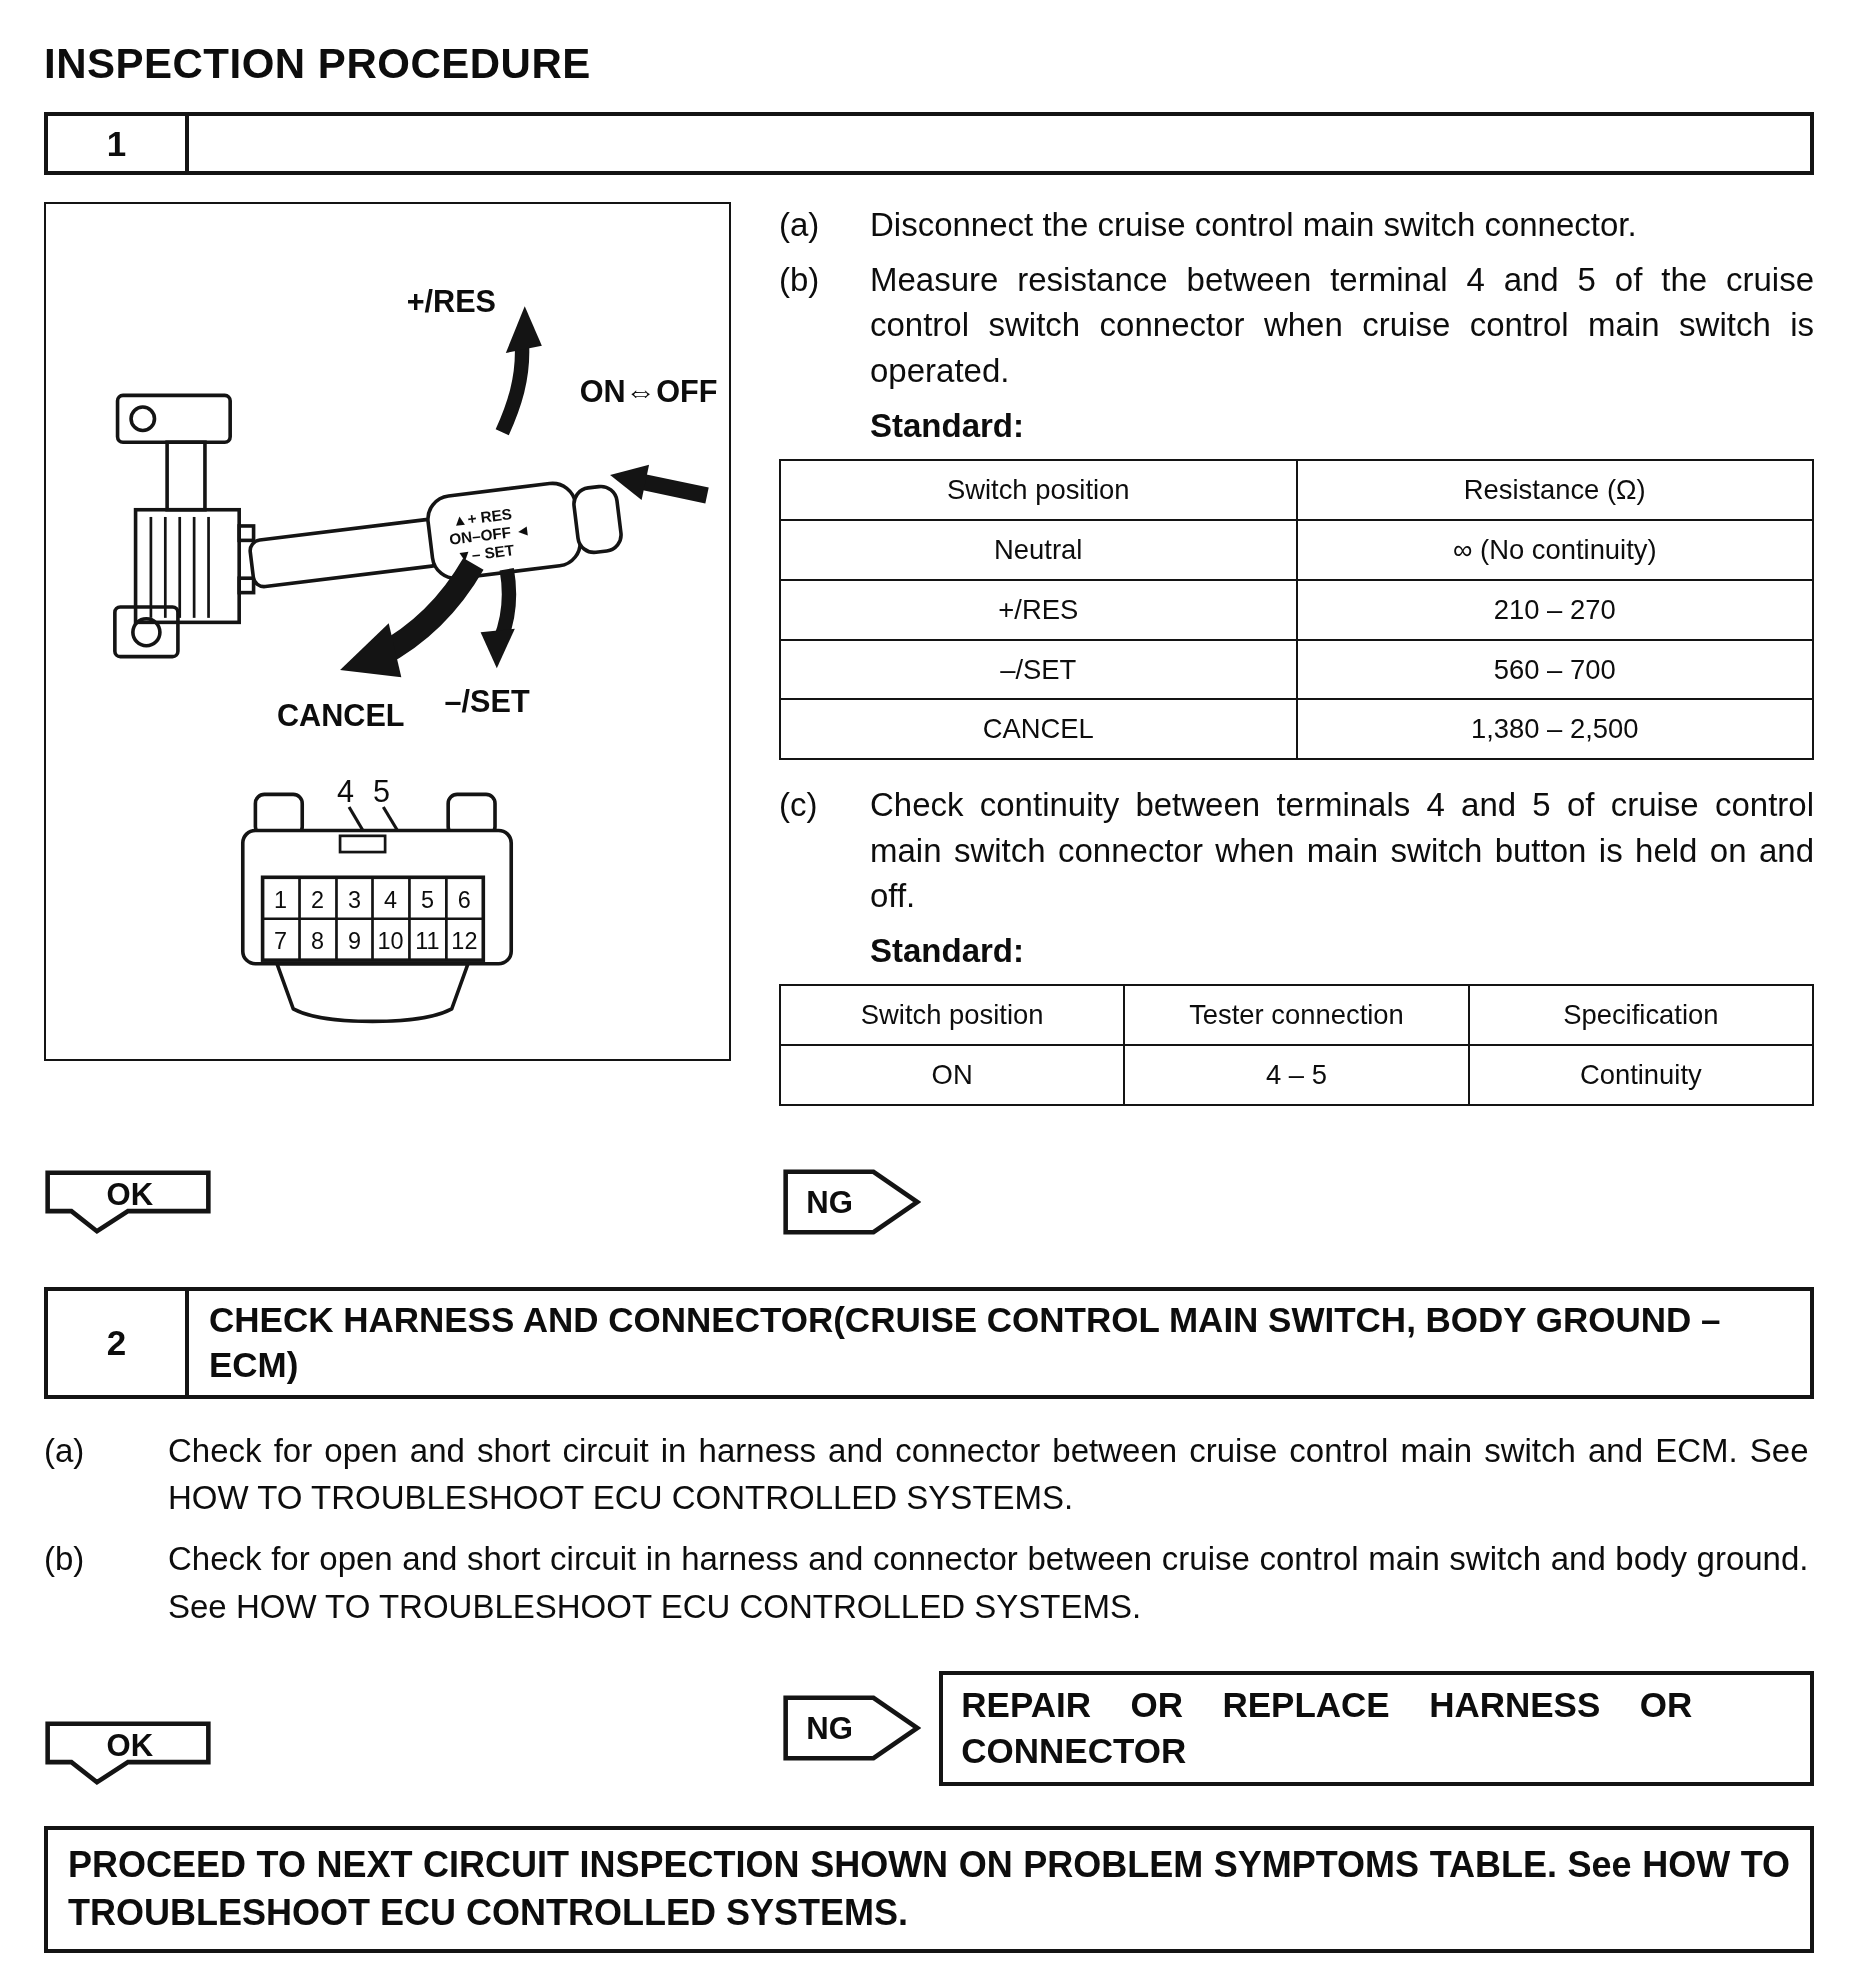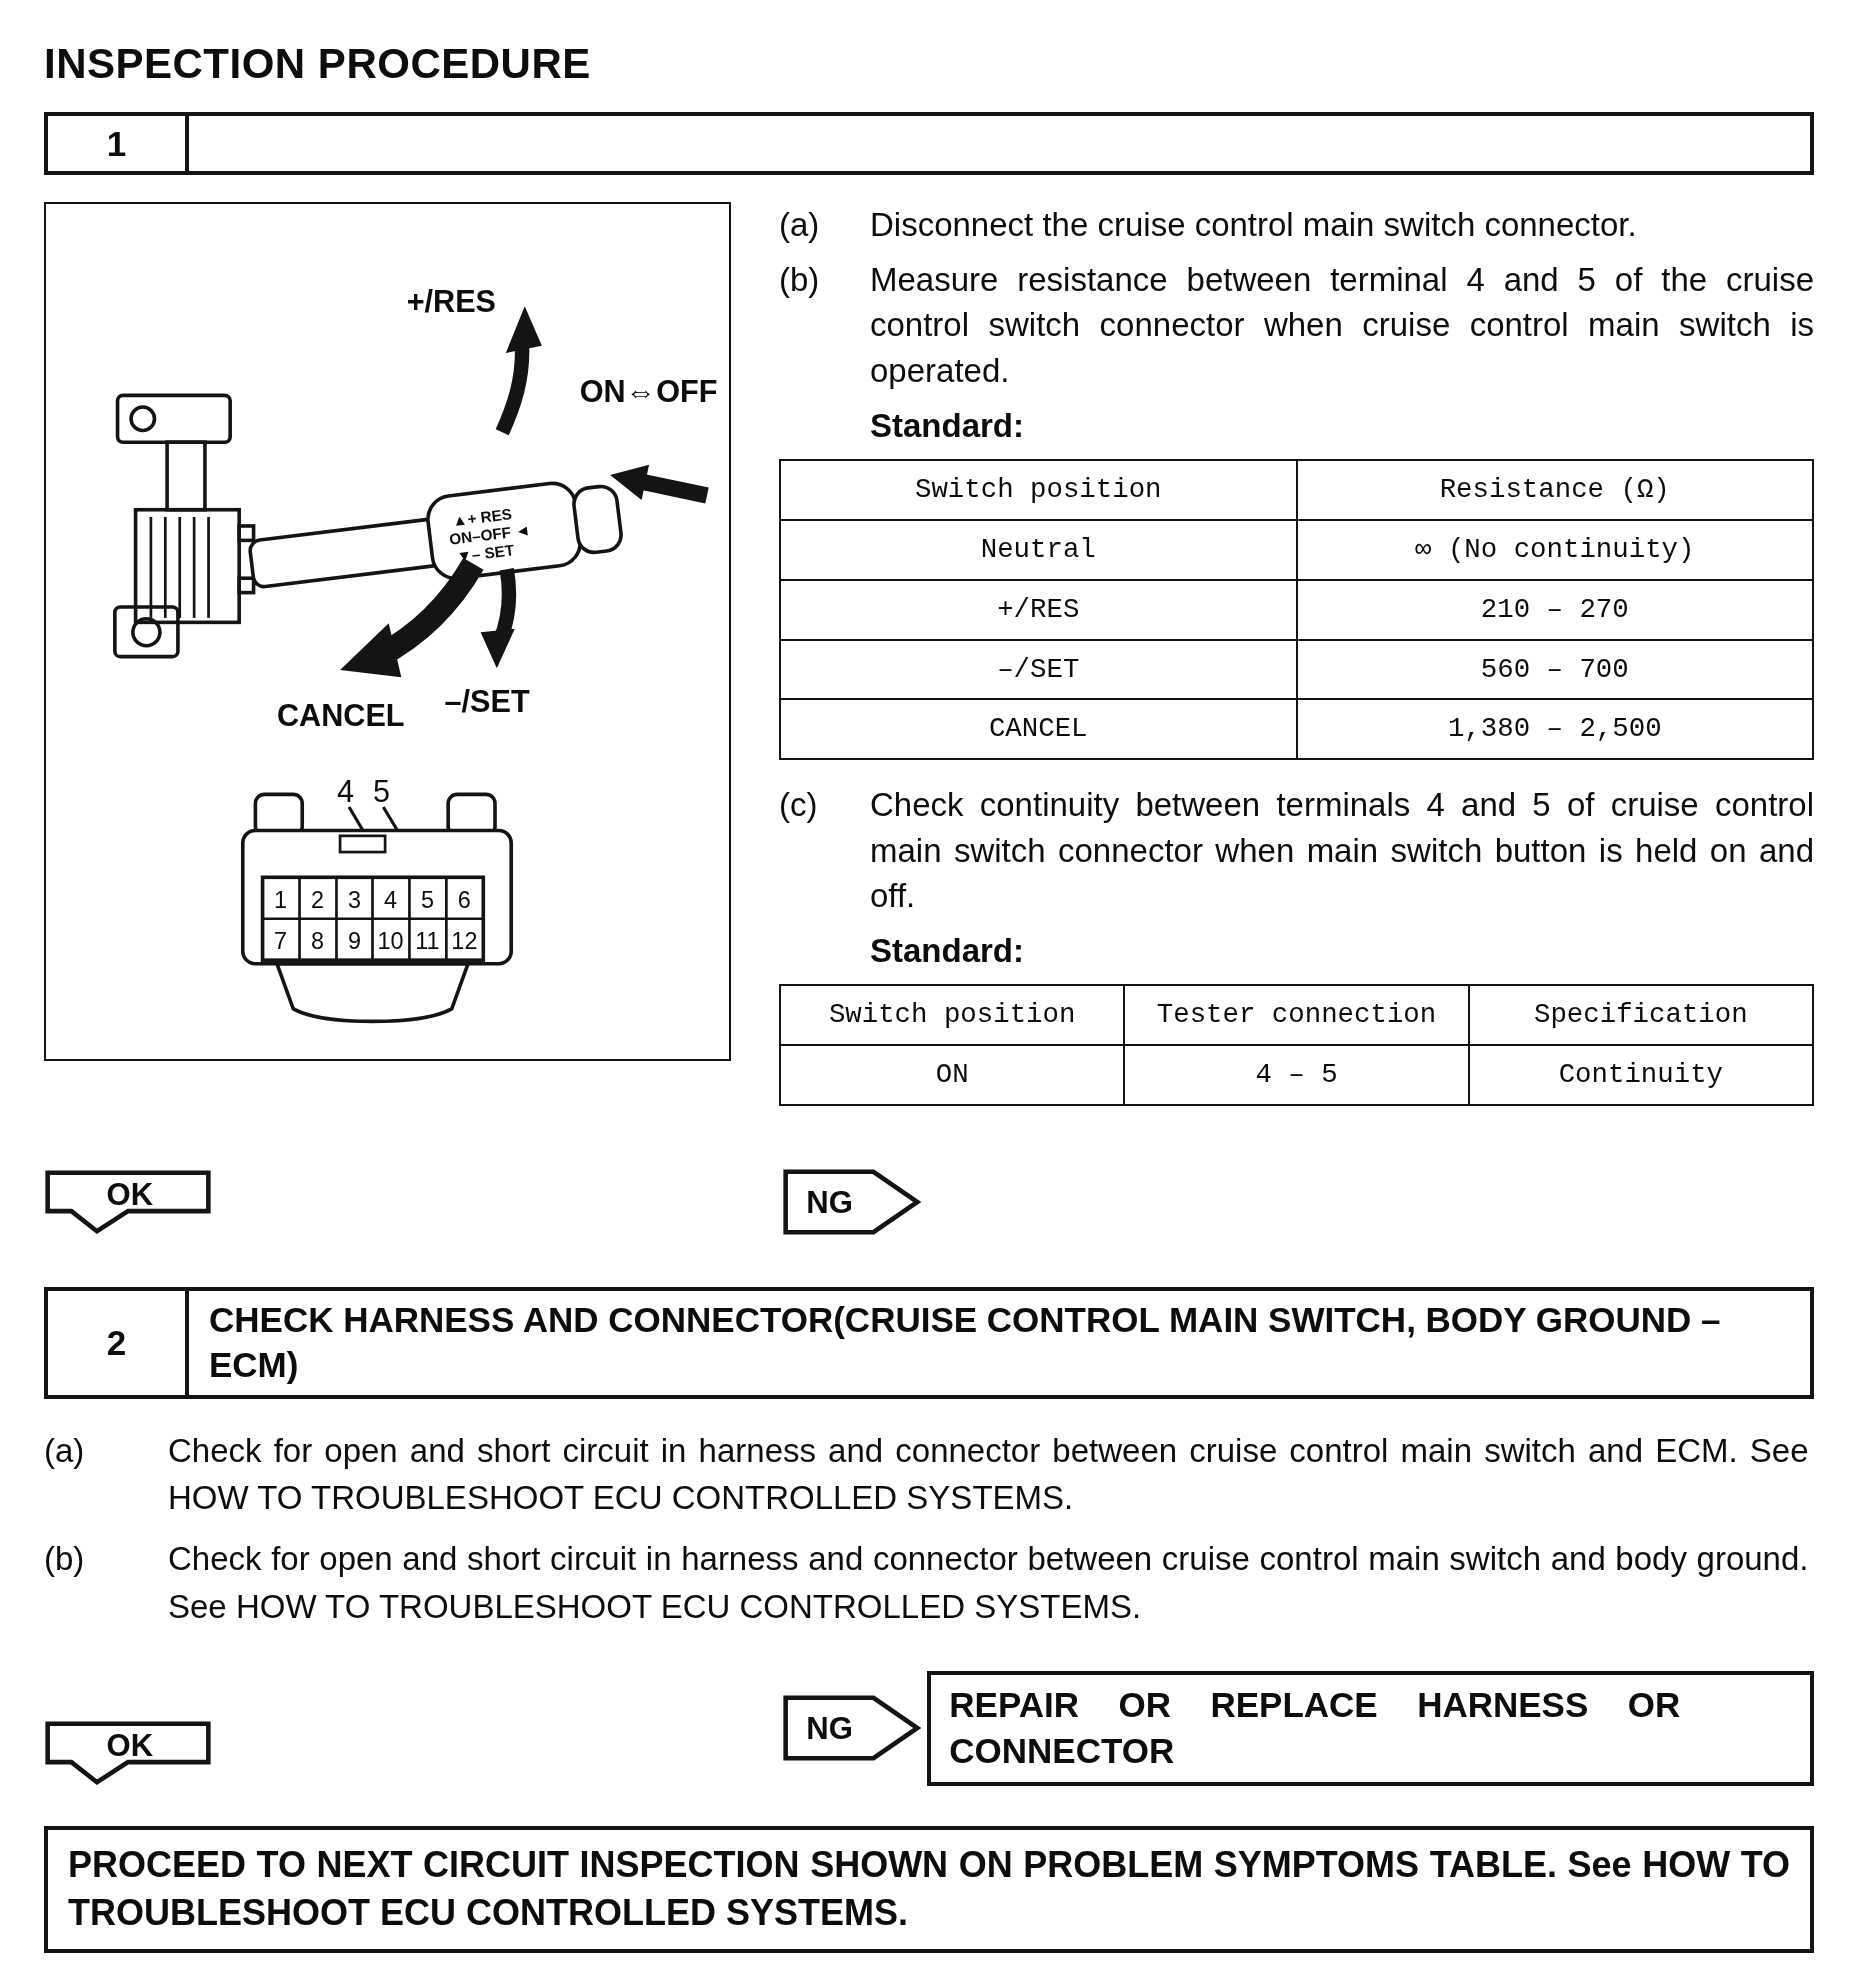--- a/index.html
+++ b/index.html
@@ -23,31 +23,31 @@
   .figure-box { width:687px; min-width:687px; height:859px; border:2.7px solid #141414;
     box-sizing:border-box; padding:3.7px; background:#fff; }
   .figure-box svg { width:100%; height:100%; }
   svg text { font-family:"Liberation Sans", sans-serif; fill:#0d0d0d; }
 
   .right-col { flex:1; font-size:33px; line-height:1.38; }
   .list-item { display:grid; grid-template-columns:91px 1fr; margin-bottom:9.1px; }
   .li-text { text-align:justify; }
   .standard { font-weight:bold; margin:5.5px 0 11px 91px; }
 
-  table.spec { width:100%; border-collapse:collapse; margin:0 0 22px 0; font-size:27.4px;font-family:Liberation Mono, monospace; }
+  table.spec { width:100%; border-collapse:collapse; margin:0 0 22px 0; font-size:27.4px; }
   table.spec th, table.spec td {
     border:2.7px solid #141414; text-align:center; padding:10px 7.3px; font-weight:normal;
   }
   table.spec.two-col th, table.spec.two-col td { width:50%; }
   table.spec.three-col th, table.spec.three-col td { width:33.33%; }
 
   .result-row { display:flex; align-items:center; margin:12.8px 0 51px 0; }
   .result-row.bottom-align { align-items:flex-end; margin:40px 0 40px 0; }
   .ok-shape { width:168px; height:66px; flex:none; }
-  .ng-group { display:flex; align-items:stretch; flex:1; margin-left:570px; gap:6px; }
+  .ng-group { display:flex; align-items:stretch; flex:1; margin-left:570px; gap:18px; }
   .ng-shape { width:139px; height:68px; flex:none; align-self:center; }
   .result-box {
     flex:1; border:4.6px solid #141414; display:flex; align-items:center;
     padding:7.3px 18.3px; font-size:35px; font-weight:bold; line-height:1.32; min-height:68px;
     box-sizing:border-box;
   }
   .result-box .inner { display:block; width:100%; }
   .result-box .inner.wrap2 { max-width:731px; text-align:justify; }
 
   .para { display:grid; grid-template-columns:96px 1fr; font-size:33px; line-height:1.45;

